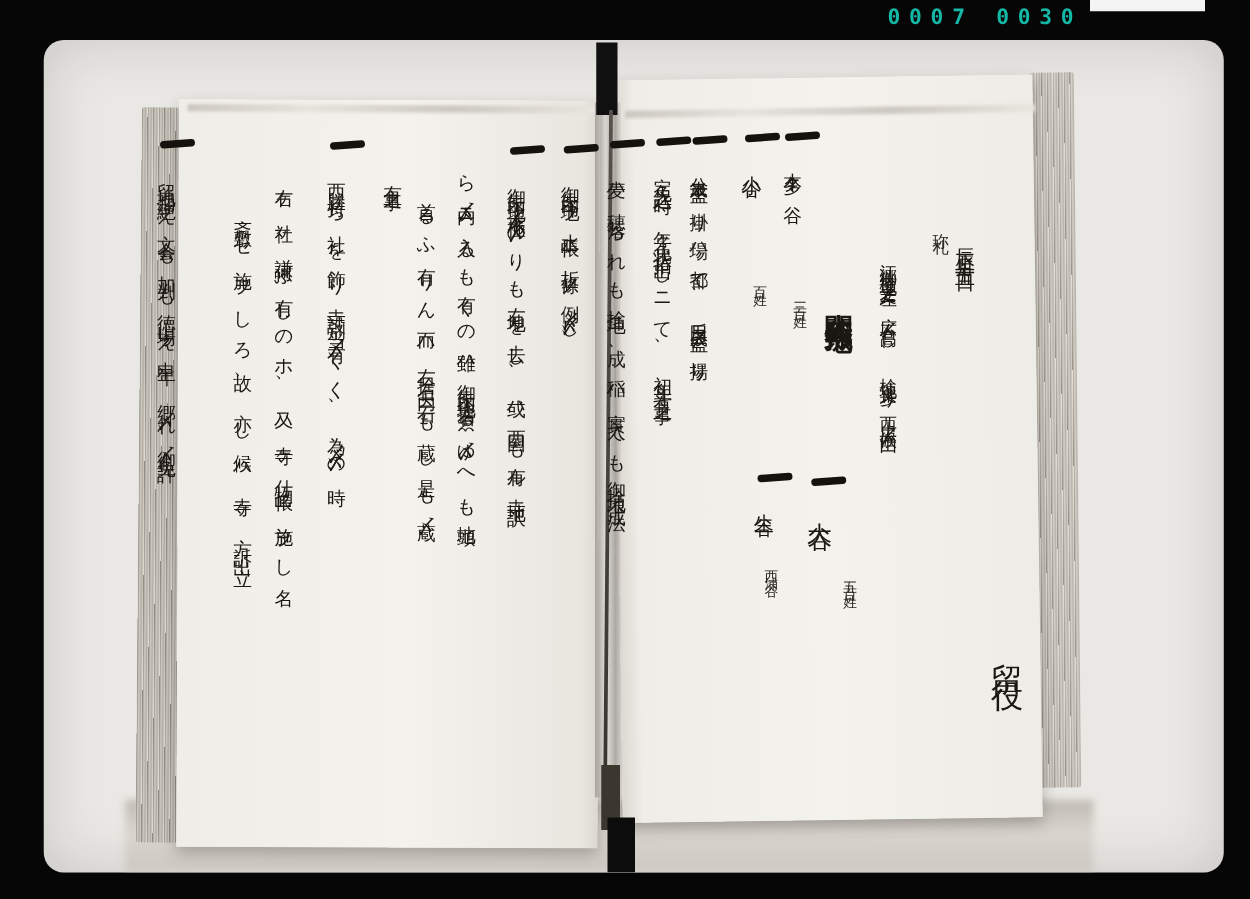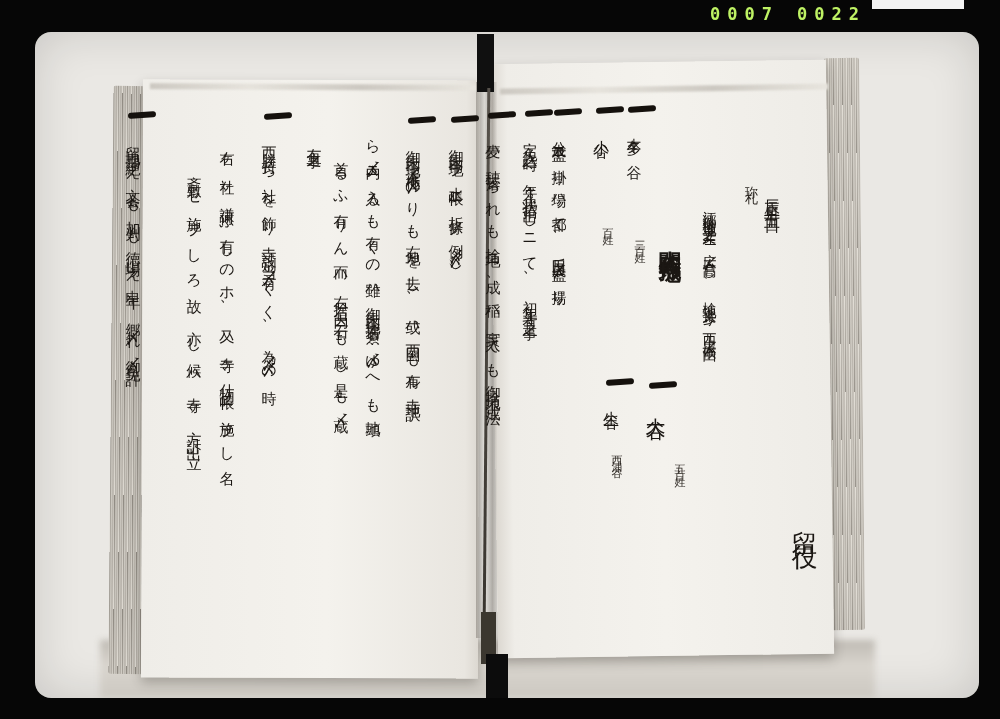--- a/index.html
+++ b/index.html
@@ -1,20 +1,20 @@
 <!DOCTYPE html>
 <html><head>
 <meta charset="utf-8">
 <style>
   html,body{margin:0;padding:0;background:#000;}
   .stage{position:relative;width:1000px;height:719px;background:#060606;overflow:hidden;
          font-family:"DejaVu Sans",sans-serif;}
   
   .counter{position:absolute;left:710px;top:4px;display:flex;gap:18px;
-           color:#bef264;font-family:"DejaVu Sans Mono",monospace;
+           color:#14b8a6;font-family:"DejaVu Sans Mono",monospace;
            font-size:17px;font-weight:bold;letter-spacing:7px;}
   .film-tab{position:absolute;left:872px;top:0;width:92px;height:9px;background:#f3f3f3;}
   
   .photo{position:absolute;left:35px;top:32px;width:944px;height:666px;background:#eae8e4;
          border-radius:16px;overflow:hidden;box-shadow:inset 0 0 48px rgba(0,0,0,.14);}
   .scene{position:absolute;left:-35px;top:-32px;width:1000px;height:719px;}
   .ground{position:absolute;left:100px;top:640px;width:775px;height:58px;
           background:linear-gradient(180deg,#bfbbb4 0%,#d9d5ce 45%,#ccc8c1 100%);
           filter:blur(3px);}
   .edge{position:absolute;border-radius:2px;}
@@ -46,21 +46,21 @@
   .tick{position:absolute;width:28px;height:6px;background:#15110d;border-radius:3px;
         transform:rotate(-4deg);}
 </style>
 </head>
 <body>
 
 <div class="stage">
 
   <div class="counter">
     <span>0007</span>
-    <span>0022</span>
+    <span>0030</span>
   </div>
   <div class="film-tab"></div>
 
   <div class="photo">
     <div class="scene">
 
       <div class="ground"></div>
       <div class="edge edge-left"></div>
       <div class="edge edge-right"></div>
 

